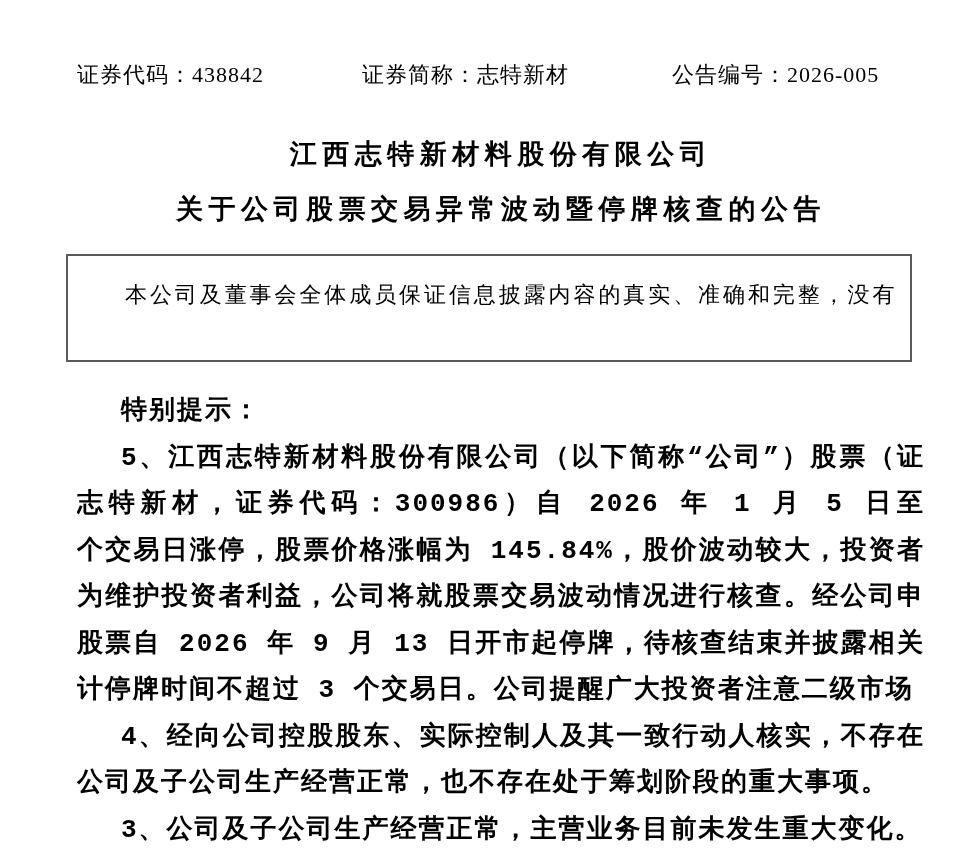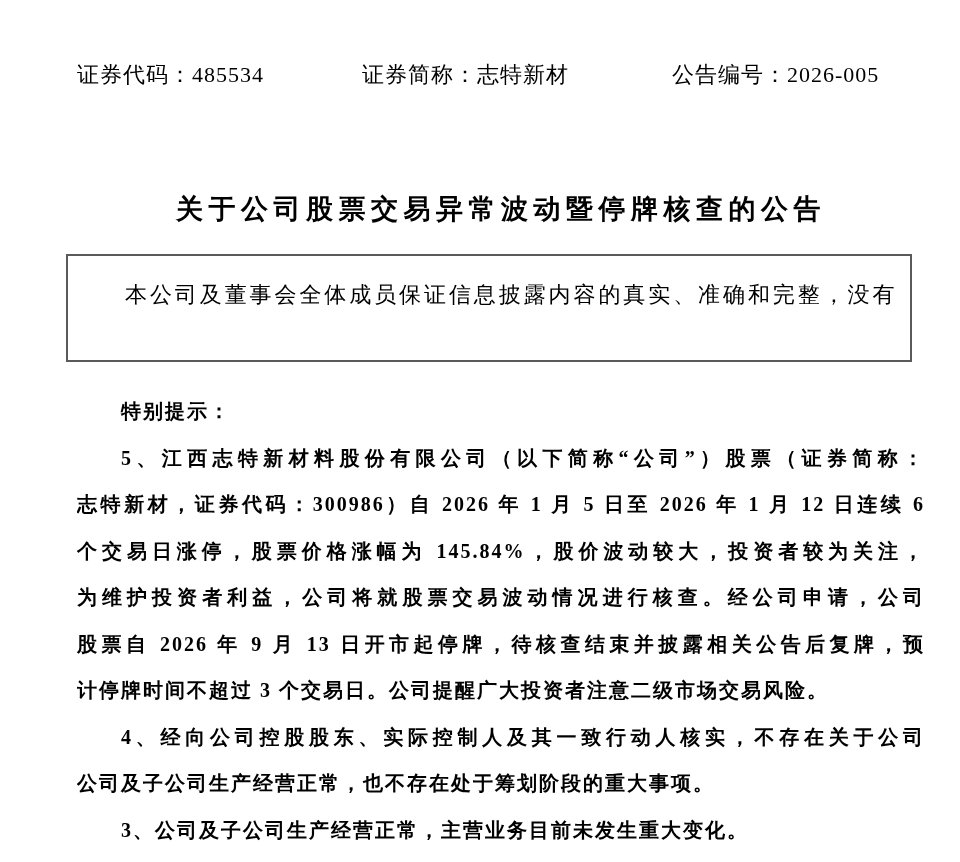--- a/index.html
+++ b/index.html
@@ -66,47 +66,49 @@
     line-height: 45px;
     overflow: hidden;
   }
 
   
   .body-block {
     position: absolute;
     top: 388px;
     left: 77px;
     width: 848px;
-    font-size: 20px;
+    font-size: 26px;
     font-weight: bold;
     letter-spacing: 2px;
+    font-family: Liberation Mono, monospace;
   }
   .line {
     height: 46.5px;
     line-height: 46.5px;
     overflow: hidden;
     text-align: left;
   }
   .indent { text-indent: 44px; }
   .flush {
     text-align: justify;
     text-align-last: justify;
   }
 </style>
 </head>
 <body>
 
 <div class="page">
 
   <div class="header-row">
-    <span class="hseg code">证券代码：485534</span>
+    <span class="hseg code">证券代码：438842</span>
     <span class="hseg name">证券简称：志特新材</span>
     <span class="hseg anno">公告编号：2026-005</span>
   </div>
 
+  <div class="doc-title t1">江西志特新材料股份有限公司</div>
   <div class="doc-title t2">关于公司股票交易异常波动暨停牌核查的公告</div>
 
   <div class="disclaimer-box">
     <div class="box-line indent flush">本公司及董事会全体成员保证信息披露内容的真实、准确和完整，没有虚假</div>
   </div>
 
   <div class="body-block">
     <div class="line indent">特别提示：</div>
 
     <div class="line indent flush">5、江西志特新材料股份有限公司（以下简称“公司”）股票（证券简称：</div>

